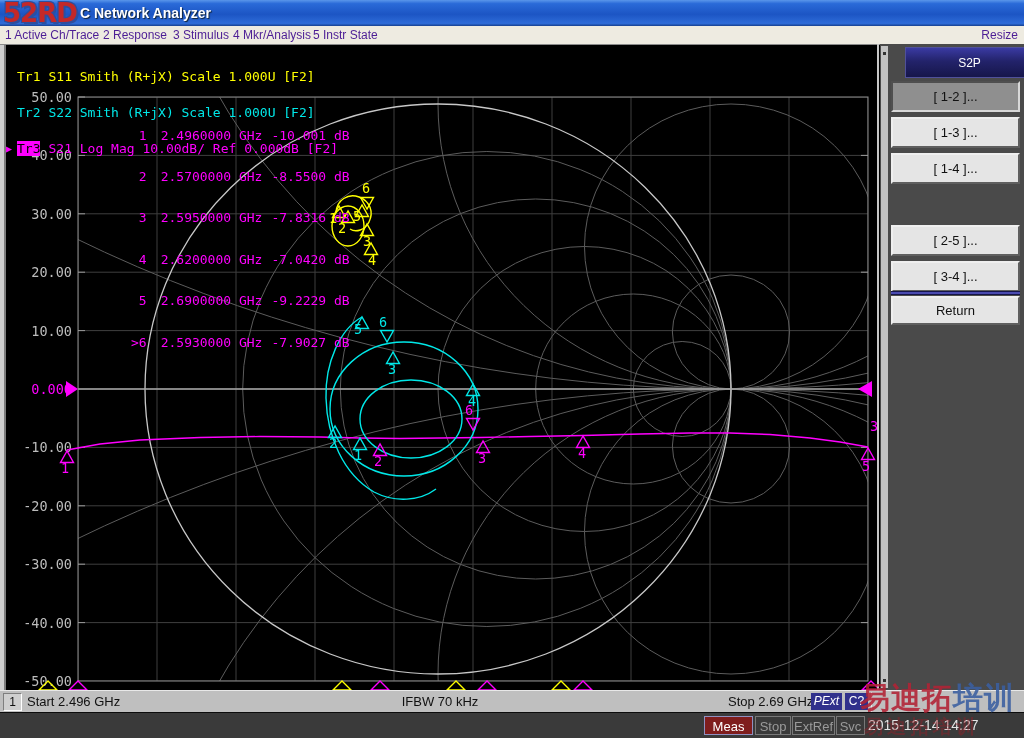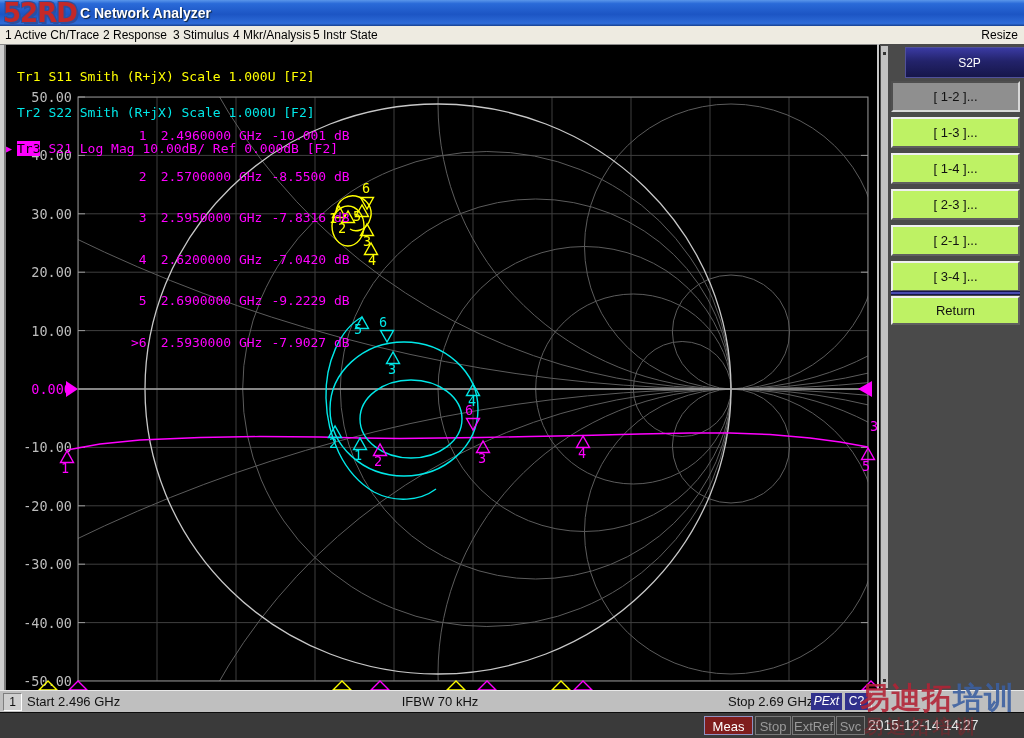--- a/index.html
+++ b/index.html
@@ -7,21 +7,21 @@
        font-family:"Liberation Sans",sans-serif;-webkit-font-smoothing:none;}
   
   .titlebar{position:absolute;left:0;top:0;width:1024px;height:26px;
     background:linear-gradient(180deg,#5a96ea 0%,#2a6ad8 14%,#1c55c4 55%,#2e6cd8 90%,#16408f 100%);
     color:#fff;font-weight:bold;font-size:14px;line-height:26px;}
   .titlebar .ttext{position:absolute;left:80px;top:0;text-shadow:1px 1px 1px #123;}
   .wm-top{position:absolute;left:3px;top:-2px;font-size:26px;font-weight:900;letter-spacing:-1px;
     color:#c42828;text-shadow:2px 2px 0 #2d4f9e,-1px -1px 0 #2d4f9e,1px -1px 0 #2d4f9e,-1px 1px 0 #2d4f9e;
     font-family:"DejaVu Sans",sans-serif;}
   .menubar{position:absolute;left:0;top:26px;width:1024px;height:18px;background:#eeebe1;
-    border-bottom:1px solid #8a8a8a;font-size:12px;color:#000000;}
+    border-bottom:1px solid #8a8a8a;font-size:12px;color:#4c1d95;}
   .menubar .mitem{position:absolute;top:2px;}
   .menubar .resize{position:absolute;right:6px;top:2px;}
   .leftborder{position:absolute;left:0;top:45px;width:6px;height:645px;
     background:linear-gradient(90deg,#cfcfcf 0 4px,#7d7d7d 4px 6px);}
   
   .mono{font-family:"DejaVu Sans Mono",monospace;}
   .traceinfo{position:absolute;left:6px;top:47px;font-size:13px;line-height:12px;white-space:pre;}
   .tline{padding-left:11px;position:relative;}
   .tline .detail{margin-left:8px;}
   .tr1text{color:#ffff00}.tr2text{color:#00e8e8}.tr3text{color:#ff00ff}
@@ -31,21 +31,21 @@
     color:#ff00ff;white-space:pre;margin-left:47px;}
   .mrow .freq{margin-left:14px;} .mrow .val{margin-left:9px;}
   
   .panel{position:absolute;left:880px;top:44px;width:144px;height:646px;background:#4a4a4a;}
   .panel .divider{position:absolute;left:-3px;top:0;width:2px;height:646px;background:#c8c8c8;}
   .scrollstrip{position:absolute;left:1px;top:2px;width:7px;height:642px;background:#c2c2c2;}
   .scrollstrip .dot{position:absolute;left:2px;width:3px;height:3px;background:#333;}
   .skhead{position:absolute;left:2px;top:3px;width:129px;height:31px;
     background:linear-gradient(180deg,#3a3aa2 0%,#23236b 45%,#16164a 100%);
     color:#fff;font-size:12px;text-align:center;line-height:31px;border:1px solid #50509a;box-sizing:border-box;margin-left:23px;}
-  .skbtn{position:absolute;left:11px;width:129px;height:31px;background:#bef264;color:#111;
+  .skbtn{position:absolute;left:11px;width:129px;height:31px;background:#e5e5e5;color:#111;
     font-size:13px;text-align:center;line-height:27px;box-sizing:border-box;
     border-top:2px solid #efefef;border-left:2px solid #efefef;
     border-right:2px solid #5f5f5f;border-bottom:2px solid #5f5f5f;
     font-family:"Liberation Sans",sans-serif;padding:0;}
   .skbtn.pressed{background:#8f8f8f;
     border-top:2px solid #4f4f4f;border-left:2px solid #4f4f4f;
     border-right:2px solid #d8d8d8;border-bottom:2px solid #d8d8d8;}
   .sksep{position:absolute;left:11px;top:247px;width:129px;height:4px;
     background:linear-gradient(180deg,#15154a 0 1px,#4a4ab0 1px 3px,#15154a 3px 4px);}
   
@@ -291,22 +291,21 @@
 <div class="panel">
   <div class="divider"></div>
   <div class="scrollstrip">
     <span class="dot" style="top:6px"></span>
     <span class="dot" style="bottom:6px"></span>
   </div>
   <div class="skhead">S2P</div>
   <button class="skbtn pressed" style="top:37px">[ 1-2 ]...</button>
   <button class="skbtn" style="top:73px">[ 1-3 ]...</button>
   <button class="skbtn" style="top:109px">[ 1-4 ]...</button>
-  <button class="skbtn" style="top:145px">[ 2-3 ]...</button>
-  <button class="skbtn" style="top:181px">[ 2-1 ]...</button>
+  <button class="skbtn" style="top:181px">[ 2-5 ]...</button>
   <button class="skbtn" style="top:217px">[ 3-4 ]...</button>
   <div class="sksep"></div>
   <button class="skbtn" style="top:252px;height:29px;line-height:25px">Return</button>
 </div>
 
 <div class="statusbar">
   <div class="chbox">1</div>
   <span class="s-start">Start 2.496 GHz</span>
   <span class="s-ifbw">IFBW 70 kHz</span>
   <span class="s-stop">Stop 2.69 GHz</span>

